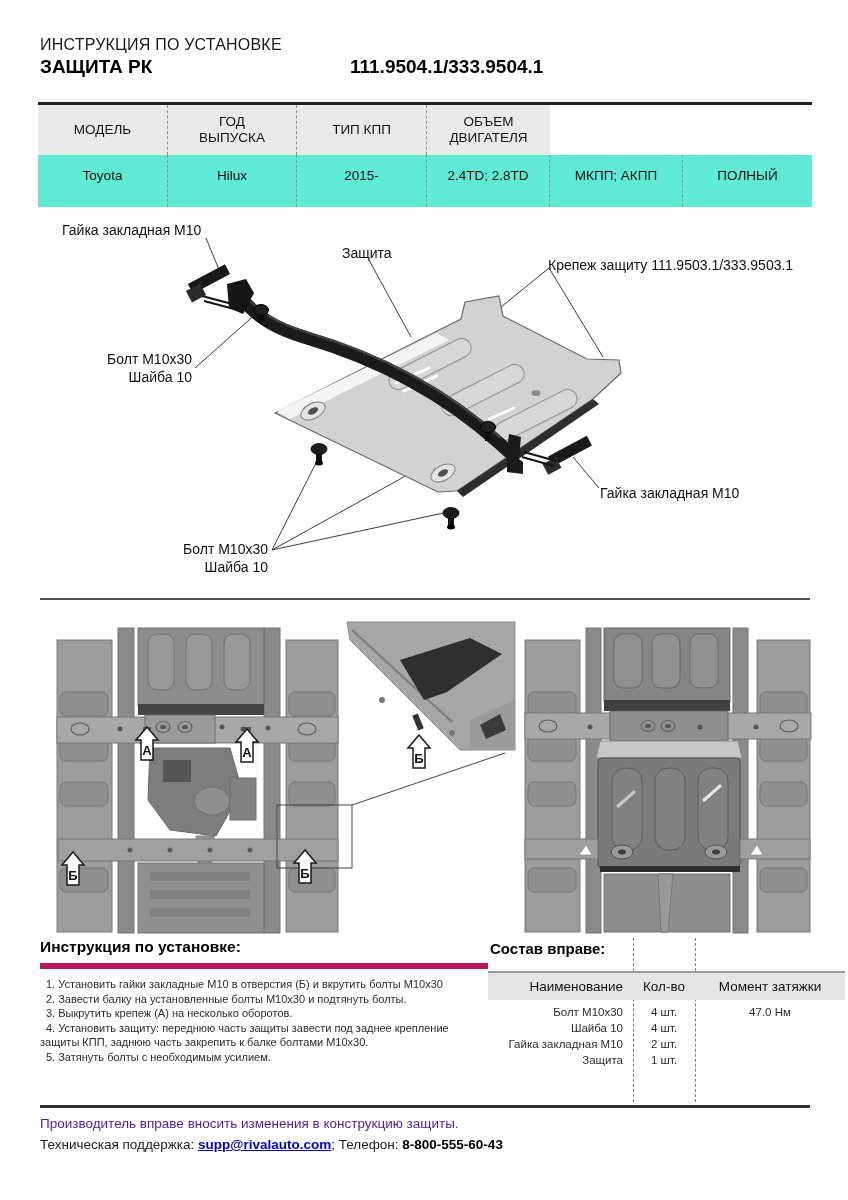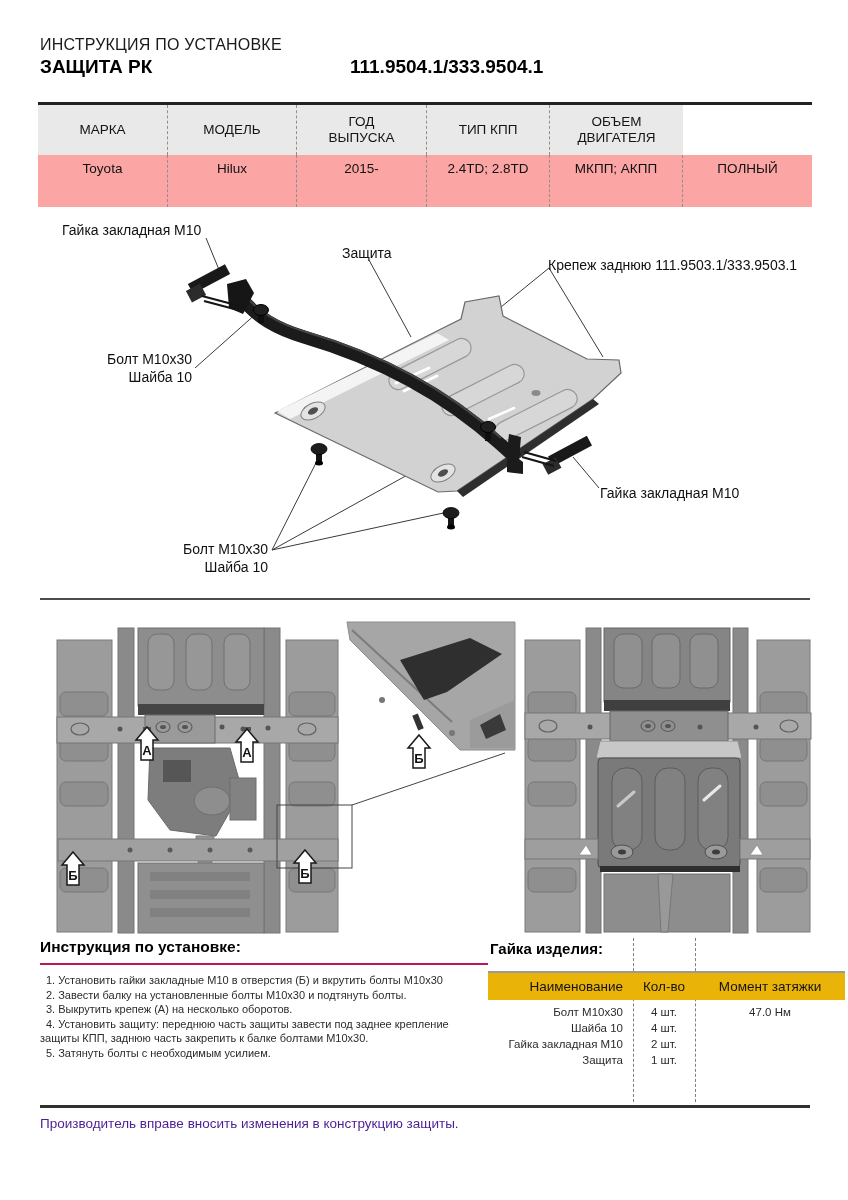--- a/index.html
+++ b/index.html
@@ -16,43 +16,43 @@
   .hdr-title { left:40px; top:56px;  font-size:19px; font-weight:bold; color:#000; }
   .hdr-part  { left:350px; top:56px; font-size:19px; font-weight:bold; color:#000; }
 
   
   .spec { left:38px; top:102px; width:774px; border-top:3px solid #232323; }
   .spec-row { display:grid; grid-template-columns:130px 129px 130px 123px 133px 129px; }
   .spec-cell { display:flex; align-items:center; justify-content:center; text-align:center;
                border-right:1px dashed #8f8f8f; font-size:13.5px; }
   .spec-cell:last-child { border-right:none; }
   .spec-head .spec-cell { height:50px; background:#e9e9e9; white-space:pre-line; line-height:16px; color:#141414; }
-  .spec-data .spec-cell { height:52px; background:#fca5a5; align-items:flex-start; padding-top:6px; }
+  .spec-data .spec-cell { height:52px; background:#5eead4; align-items:flex-start; padding-top:13px; }
 
   
   .dlabel { font-size:14px; color:#101010; white-space:nowrap; line-height:18px; }
   .dlabel.r { text-align:right; }
 
   
   .rule1 { left:40px; top:598px;  width:770px; height:2px; background:#4d4d4d; }
   .rule2 { left:40px; top:1105px; width:770px; height:3px; background:#303030; }
 
   
   .instr { left:40px; top:938px; width:448px; }
   .instr h3 { font-size:15.5px; font-weight:bold; color:#000;
-              border-bottom:2px solid #be185d; padding-bottom:7px; margin-bottom:8px; }
+              border-bottom:6px solid #be185d; padding-bottom:7px; margin-bottom:8px; }
   .step { font-size:11px; line-height:14.5px; color:#2b2b2b; text-indent:6px; }
 
   
   .parts { left:488px; top:938px; width:357px; height:164px; }
   .parts .vline { position:absolute; top:0; bottom:0; width:0; border-left:1px dashed #7f7f7f; }
   .parts .v1 { left:145px; } .parts .v2 { left:207px; }
   .parts h3 { font-size:15px; font-weight:bold; color:#000; padding:2px 0 0 2px; height:33px; }
   .parts .hline { position:absolute; left:0; top:33px; width:357px; height:2px; background:#9a9a9a; }
-  .parts-head { position:absolute; left:0; top:35px; width:357px; height:27px; background:#eab308;
+  .parts-head { position:absolute; left:0; top:35px; width:357px; height:27px; background:#e5e5e5;
                 display:grid; grid-template-columns:145px 62px 150px; font-size:13.5px; color:#141414; }
   .parts-head > div { display:flex; align-items:center; }
   .ph-name { justify-content:flex-end; padding-right:10px; }
   .ph-qty  { justify-content:center; }
   .ph-tq   { justify-content:center;text-align:center; }
   .parts-body { position:absolute; left:0; top:66px; width:357px; }
   .parts-row { display:grid; grid-template-columns:145px 62px 150px; height:16px; font-size:11.5px; color:#2b2b2b; }
   .parts-row > div { display:flex; align-items:center; }
   .pc-name { justify-content:flex-end; padding-right:10px; }
   .pc-qty  { justify-content:center; }
@@ -70,21 +70,20 @@
 <body>
 
 <div class="page">
 
   <div class="abs hdr-sub">ИНСТРУКЦИЯ ПО УСТАНОВКЕ</div>
   <div class="abs hdr-title">ЗАЩИТА РК</div>
   <div class="abs hdr-part">111.9504.1/333.9504.1</div>
 
   <div class="abs spec">
     <div class="spec-row spec-head">
-      <div class="spec-cell">МАРКА</div>
       <div class="spec-cell">МОДЕЛЬ</div>
       <div class="spec-cell">ГОД
 ВЫПУСКА</div>
       <div class="spec-cell">ТИП КПП</div>
       <div class="spec-cell">ОБЪЕМ
 ДВИГАТЕЛЯ</div>
     </div>
     <div class="spec-row spec-data">
       <div class="spec-cell">Toyota</div>
       <div class="spec-cell">Hilux</div>
@@ -170,21 +169,21 @@
       <g transform="translate(451,513)">
         <rect x="-3" y="2" width="6" height="12" fill="#141414"></rect>
         <ellipse cy="14" rx="4" ry="2.5" fill="#000"></ellipse>
         <ellipse rx="8" ry="5.5" fill="#1d1d1d" stroke="#000" stroke-width="0.8"></ellipse>
       </g>
     </g>
   </svg>
 
   <div class="abs dlabel" style="left:62px;  top:221px;">Гайка закладная М10</div>
   <div class="abs dlabel" style="left:342px; top:244px;">Защита</div>
-  <div class="abs dlabel" style="left:548px; top:256px;">Крепеж заднюю 111.9503.1/333.9503.1</div>
+  <div class="abs dlabel" style="left:548px; top:256px;">Крепеж защиту 111.9503.1/333.9503.1</div>
   <div class="abs dlabel r" style="left:62px; top:350px; width:130px;">
     <div>Болт М10х30</div>
     <div>Шайба 10</div>
   </div>
   <div class="abs dlabel r" style="left:140px; top:540px; width:128px;">
     <div>Болт М10х30</div>
     <div>Шайба 10</div>
   </div>
   <div class="abs dlabel" style="left:600px; top:484px;">Гайка закладная М10</div>
 
@@ -362,21 +361,21 @@
     <div class="step">1. Установить гайки закладные М10 в отверстия (Б) и вкрутить болты М10х30</div>
     <div class="step">2. Завести балку на установленные болты М10х30 и подтянуть болты.</div>
     <div class="step">3. Выкрутить крепеж (А) на несколько оборотов.</div>
     <div class="step">4. Установить защиту: переднюю часть защиты завести под заднее крепление защиты КПП, заднюю часть закрепить к балке болтами М10х30.</div>
     <div class="step">5. Затянуть болты с необходимым усилием.</div>
   </div>
 
   <div class="abs parts">
     <div class="vline v1"></div>
     <div class="vline v2"></div>
-    <h3>Гайка изделия:</h3>
+    <h3>Состав вправе:</h3>
     <div class="hline"></div>
     <div class="parts-head">
       <div class="ph-name">Наименование</div>
       <div class="ph-qty">Кол-во</div>
       <div class="ph-tq">Момент затяжки</div>
     </div>
     <div class="parts-body">
       <div class="parts-row">
         <div class="pc-name">Болт М10х30</div>
         <div class="pc-qty">4 шт.</div>
@@ -396,14 +395,20 @@
         <div class="pc-name">Защита</div>
         <div class="pc-qty">1 шт.</div>
         <div class="pc-tq"></div>
       </div>
     </div>
   </div>
 
   <div class="abs rule2"></div>
 
   <div class="abs foot1">Производитель вправе вносить изменения в конструкцию защиты.</div>
+  <div class="abs foot2">
+    <span>Техническая поддержка:</span>
+    <a href="#">supp@rivalauto.com</a><span>;</span>
+    <span>Телефон:</span>
+    <span class="phone">8-800-555-60-43</span>
+  </div>
 
 </div>
 
 </body></html>

